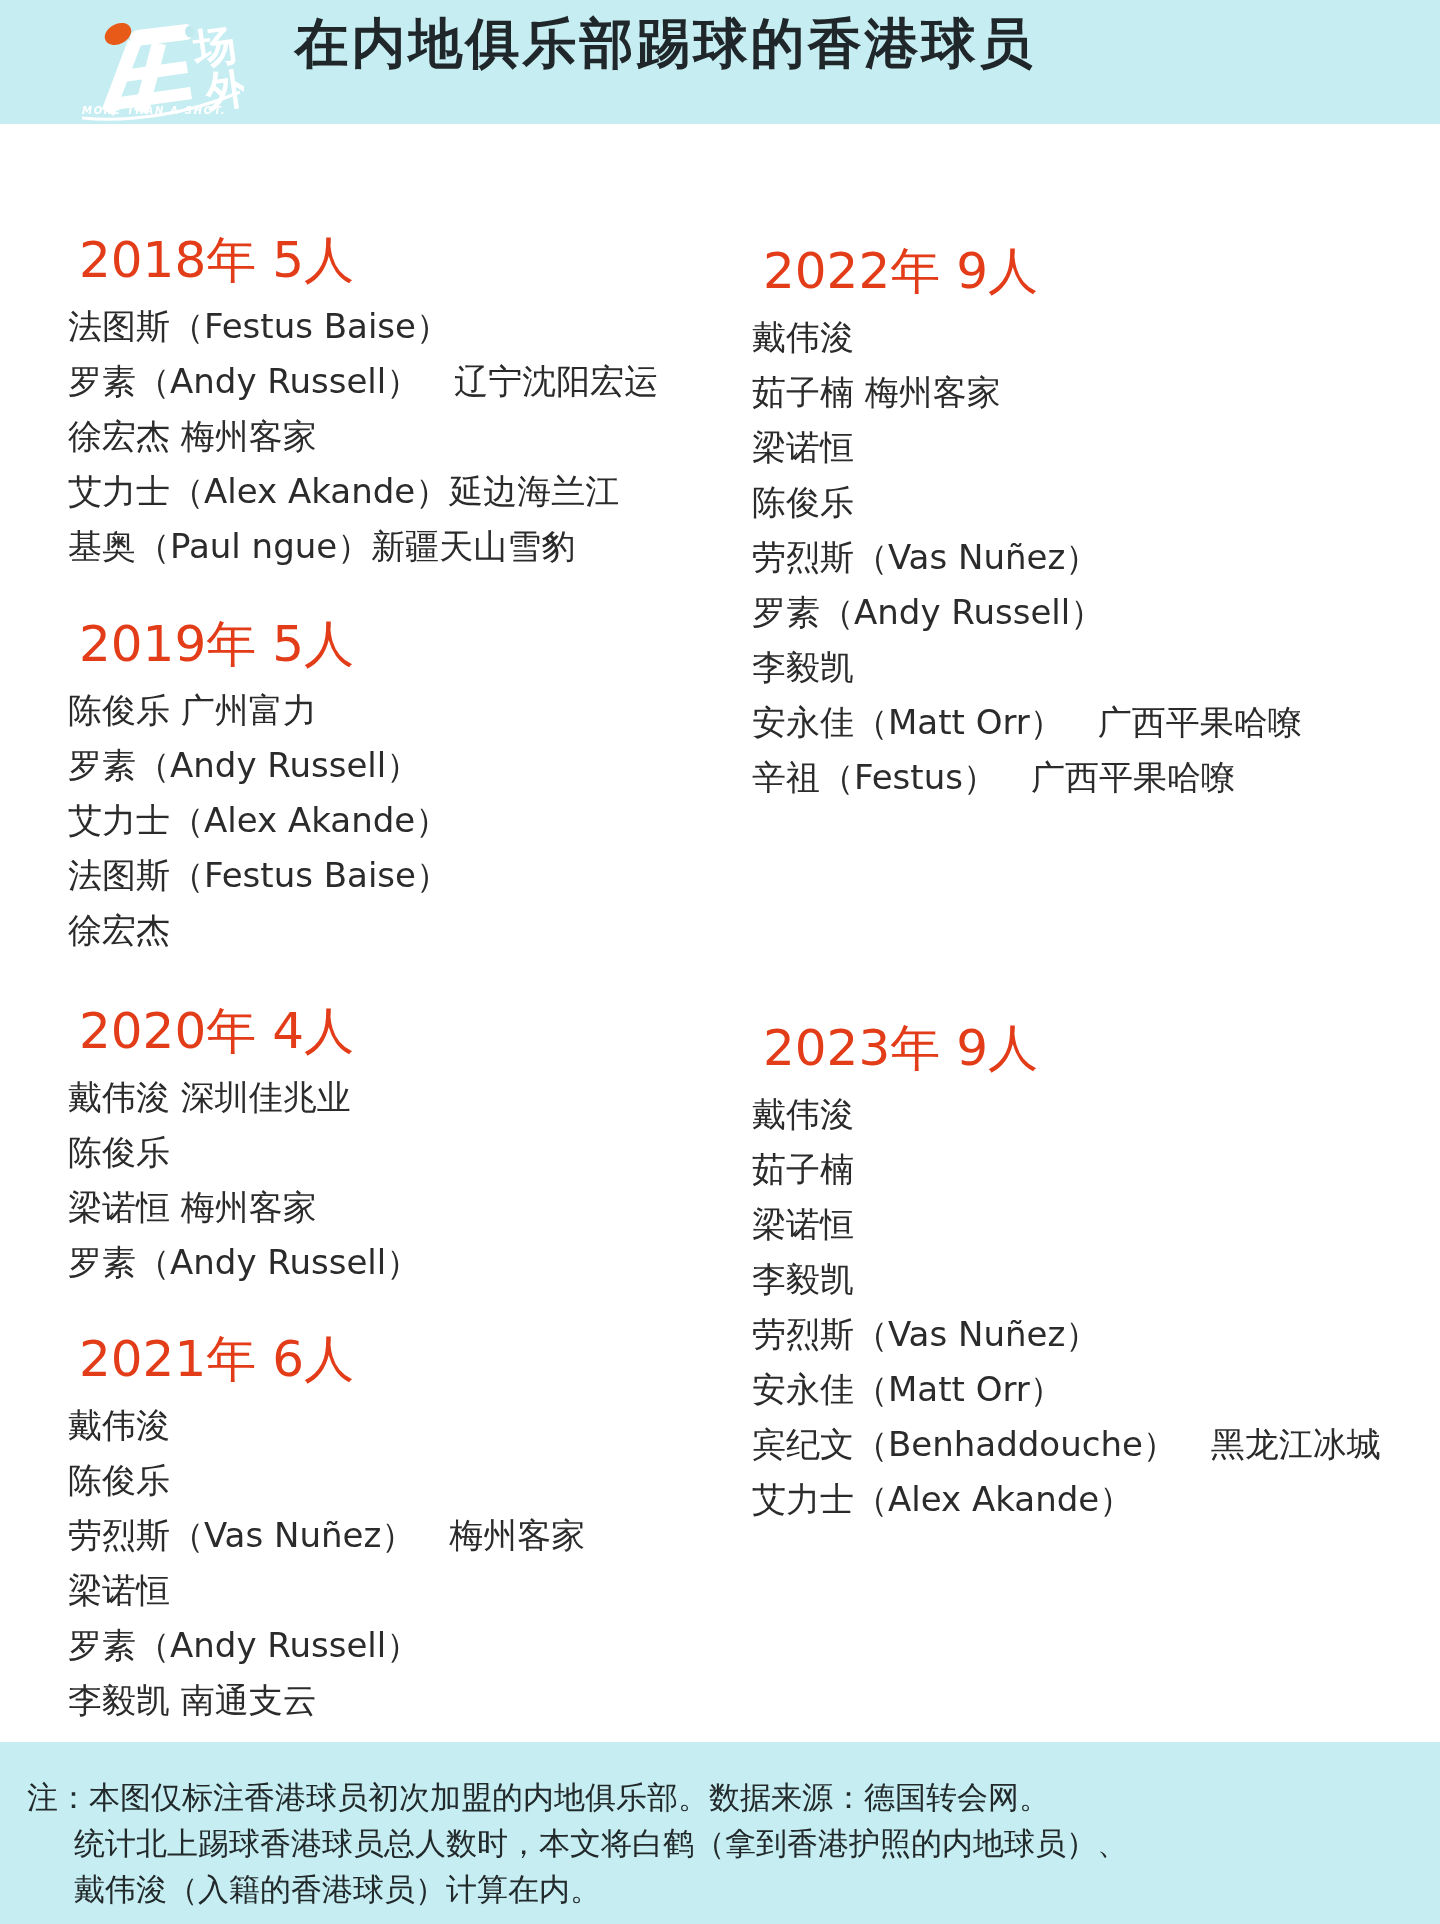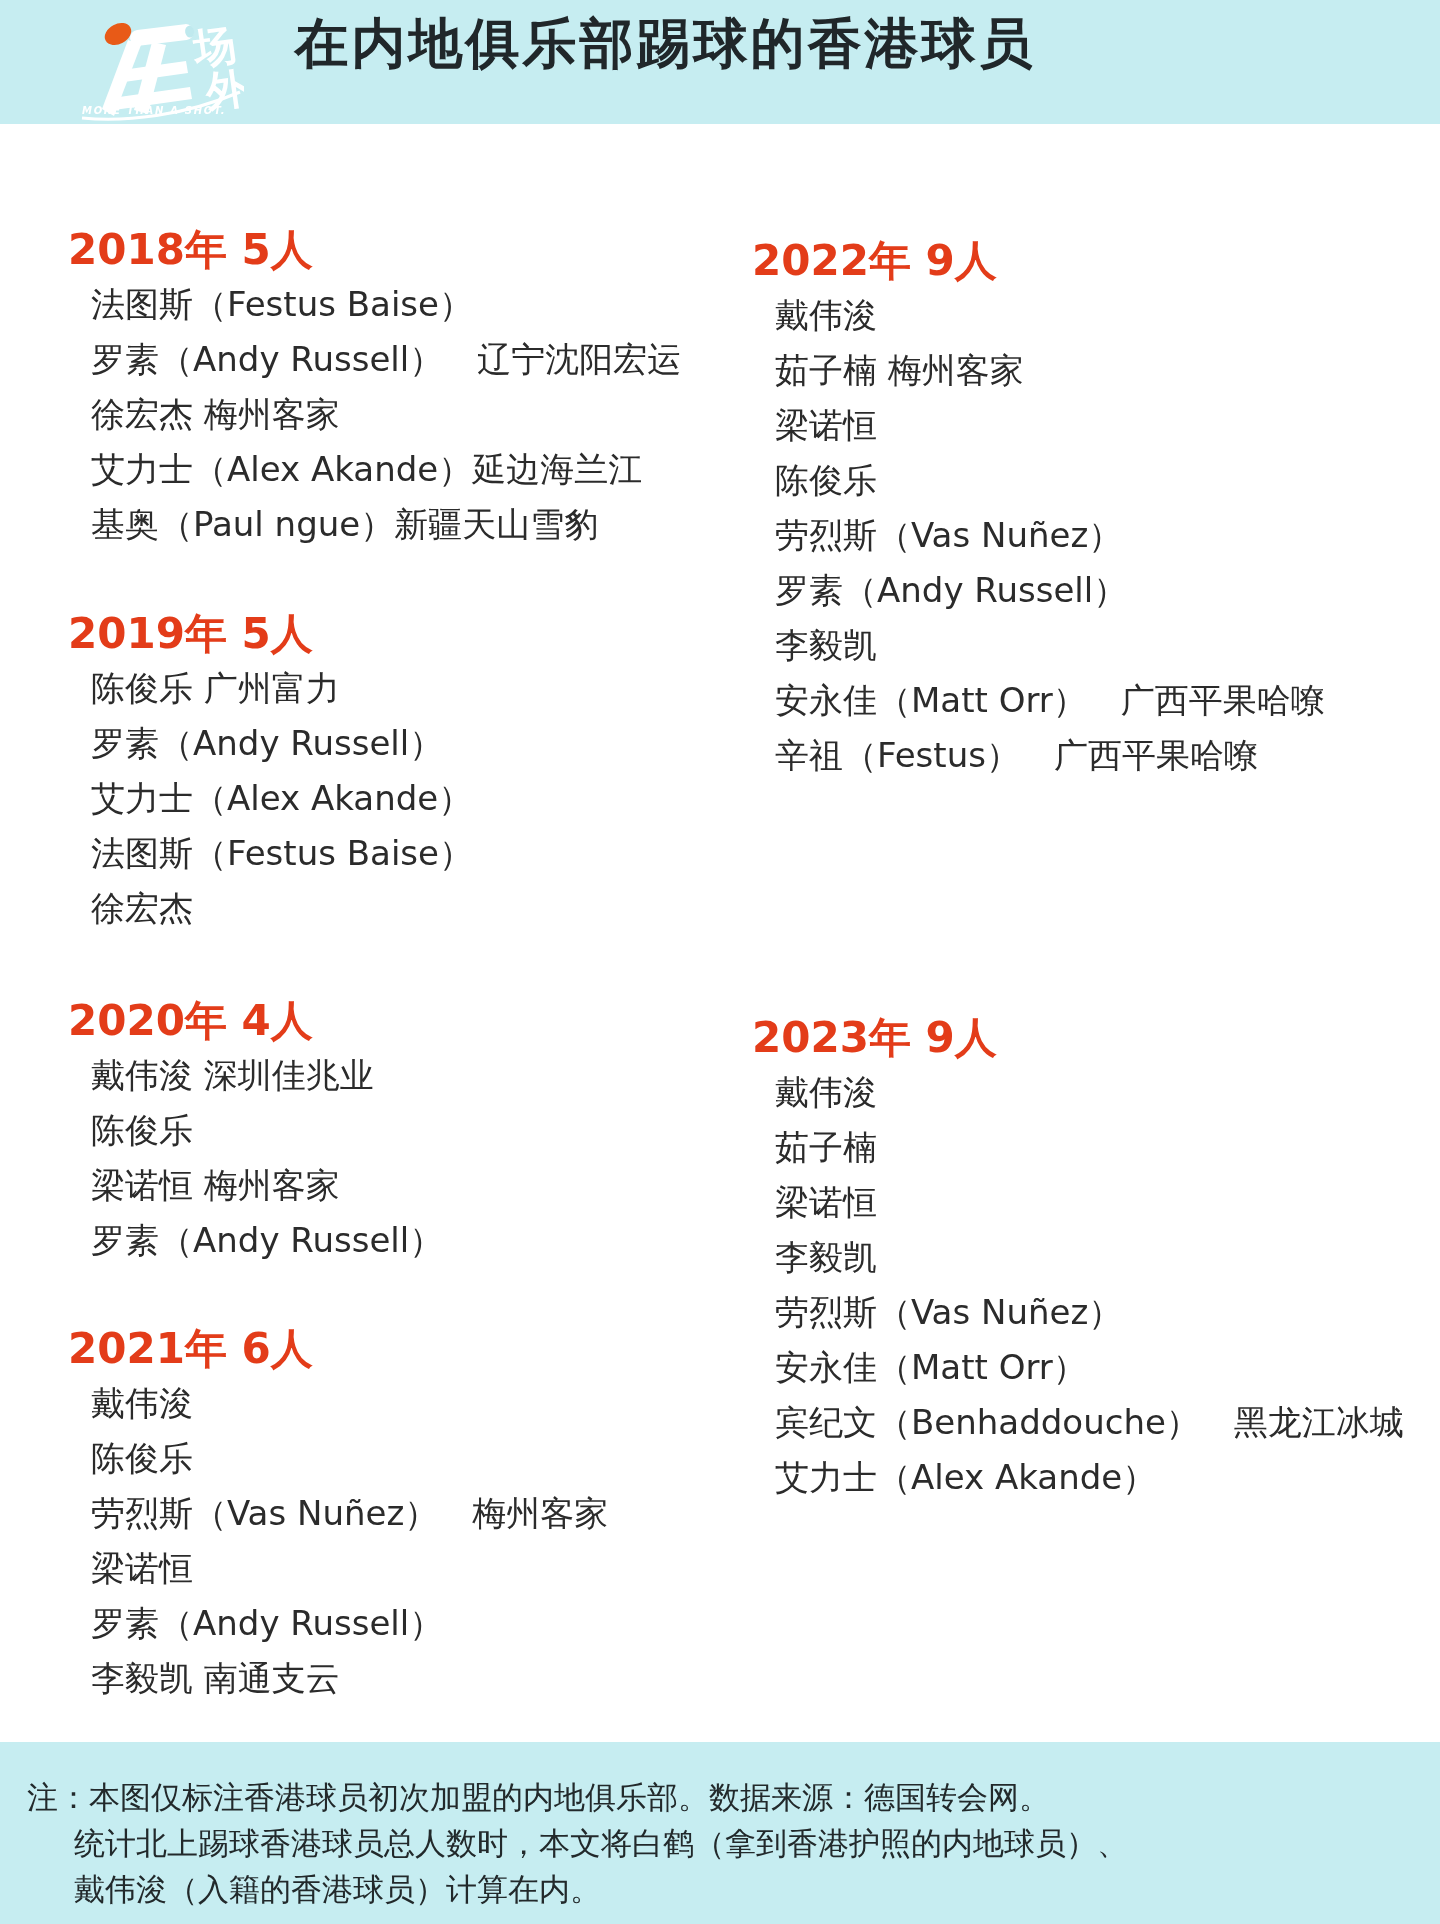--- a/index.html
+++ b/index.html
@@ -17,22 +17,22 @@
   .title{margin:0;font-size:54px;font-weight:700;letter-spacing:3px;color:#20272a;white-space:nowrap;}
 
   
   .logo{position:absolute;left:62px;top:4px;width:182px;height:118px;}
   .logo svg{position:absolute;left:0;top:0;}
   .tagline{position:absolute;left:20px;top:101px;font-size:10px;font-weight:700;
     letter-spacing:1.7px;color:#ffffff;white-space:nowrap;font-style:italic;}
 
   
   .year-section{position:absolute;white-space:nowrap;}
-  .year-heading{margin:0;font-size:42px;font-weight:700;line-height:55px;color:#e33c19;}
-  .player-row{font-size:34px;line-height:55px;color:#2b2b2b;margin-left:23px;}
+  .year-heading{margin:11px;font-size:50px;font-weight:400;line-height:55px;color:#e33c19;}
+  .player-row{font-size:34px;line-height:55px;color:#2b2b2b;}
 
   
   .note{position:absolute;left:0;top:1742px;width:1440px;height:182px;background:#c6edf1;
     box-sizing:border-box;padding:32px 40px 0 27px;}
   .note-line{margin:0;font-size:31px;line-height:46px;color:#22292b;white-space:nowrap;}
   .note-line.indent{padding-left:47px;}
 </style>
 </head>
 <body>
 

